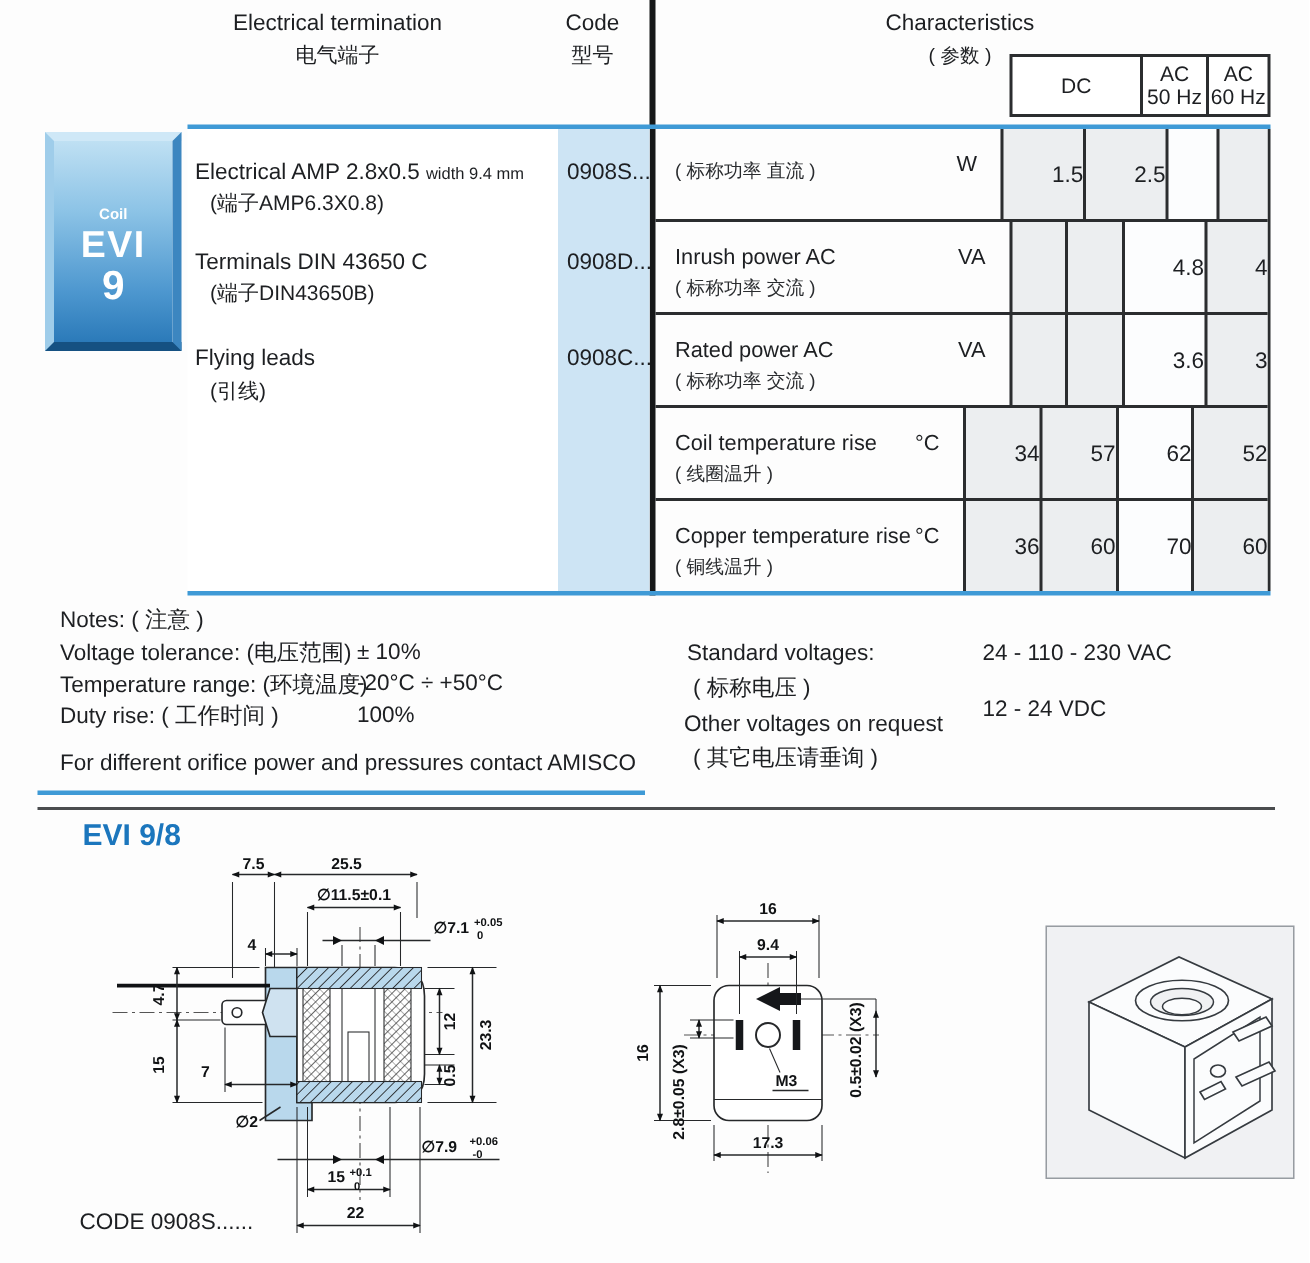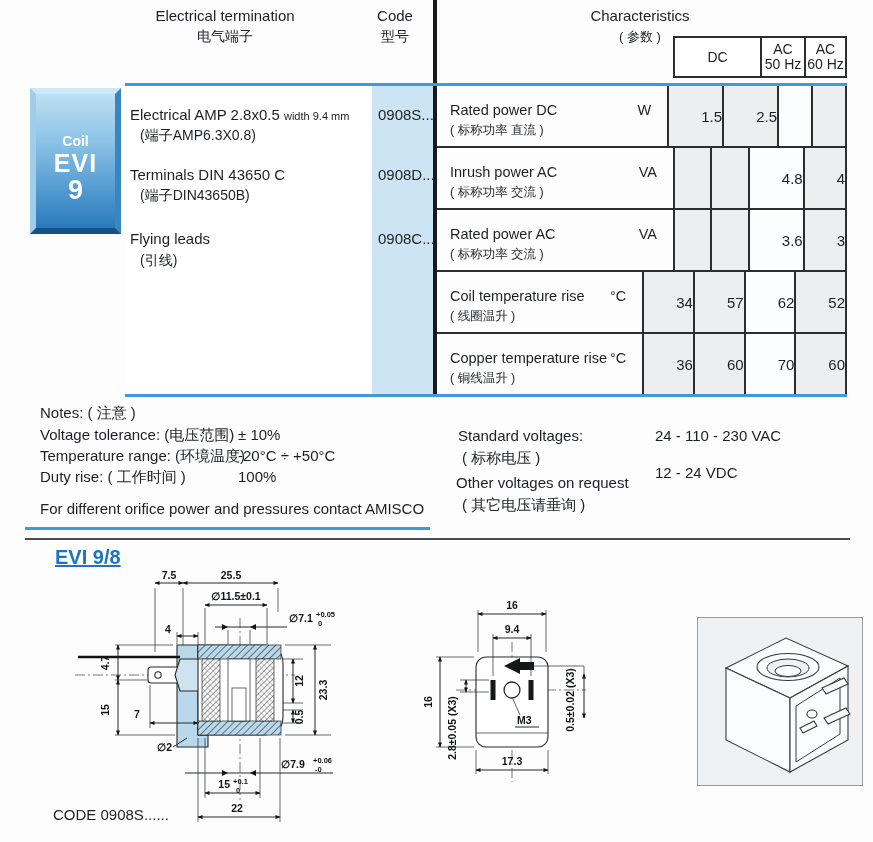--- a/index.html
+++ b/index.html
@@ -16,38 +16,38 @@
   .codecol{position:absolute;left:372px;top:86px;width:61px;height:308px;background:#cde4f4;}
   .term-en{position:absolute;font-size:15px;white-space:nowrap;}
   .term-note{font-size:11px;}
   .term-zh{position:absolute;font-size:14px;white-space:nowrap;}
   .codecell{position:absolute;left:378px;font-size:15px;}
   .badge{position:absolute;left:30px;top:88px;width:91px;height:146px;box-sizing:border-box;
          background:linear-gradient(180deg,#bfe0f3 0%,#8cc3e6 35%,#4d97cf 75%,#2b7ab9 100%);
          border-top:6px solid #cfe8f7;border-left:6px solid #9fcdea;border-right:6px solid #3c86c0;border-bottom:6px solid #155182;
          display:flex;flex-direction:column;align-items:center;justify-content:flex-end;padding-bottom:24px;
          color:#fff;font-weight:bold;text-align:center;}
-  .badge .b1{font-size:14px;margin-bottom:2px;}
+  .badge .b1{font-size:10px;margin-bottom:2px;}
   .badge .b2{font-size:25px;line-height:25px;letter-spacing:1px;}
   .badge .b3{font-size:27px;line-height:28px;}
   .ctable{position:absolute;left:437px;top:86px;width:410px;height:308px;display:flex;flex-direction:column;
           border-right:2px solid #2b2d2f;box-sizing:border-box;}
   .crow{flex:1;display:flex;border-bottom:2px solid #2b2d2f;}
   .crow:last-child{border-bottom:none;}
   .clabel{width:236px;position:relative;box-sizing:border-box;padding:16px 0 0 13px;}
   .cen{font-size:14.5px;white-space:nowrap;}
   .czh{font-size:12.5px;margin-top:4px;color:#2a2c2f;white-space:nowrap;}
   .cunit{position:absolute;right:16px;top:16px;font-size:14.5px;}
   .cval{flex:1;border-left:2px solid #2b2d2f;display:flex;align-items:center;justify-content:center;font-size:15px;padding-left:32px;}
   .bg1{background:#eceef0;}
   .bg2{background:#fcfdfe;}
   .note{position:absolute;font-size:15px;white-space:nowrap;}
   .noterow{position:absolute;font-size:15px;white-space:nowrap;width:430px;}
   .noteval{position:absolute;left:198px;}
-  .sectitle{position:absolute;left:55px;top:546px;font-size:20px;font-weight:bold;color:#1b76bd;text-decoration:underline;}
+  .sectitle{position:absolute;left:55px;top:546px;font-size:20px;font-weight:bold;color:#1b76bd;}
   .caption{position:absolute;left:53px;top:806px;font-size:15px;}
   .photo{position:absolute;left:697px;top:617px;width:166px;height:169px;background:#f0f1f3;border:1px solid #979ca1;box-sizing:border-box;}
   svg text{font-family:"Liberation Sans",sans-serif;font-size:10.5px;font-weight:bold;fill:#101214;}
   svg text.tol{font-size:7.5px;}
   .cl{stroke:#555;stroke-width:.8;stroke-dasharray:10 3 2 3;}
   .dim{stroke:#26282a;stroke-width:1;}
   .ext{stroke:#26282a;stroke-width:.7;}
   .part{fill:#fff;stroke:#26282a;stroke-width:1.1;}
   .bluepart{fill:#b9d8ec;stroke:#26282a;stroke-width:1.1;}
   .iso{fill:#fbfcfd;stroke:#363b40;stroke-width:1.1;}
@@ -111,21 +111,20 @@
 
   <div class="term-en" style="left:130px;top:230px;">
     <span>Flying leads</span>
   </div>
   <div class="term-zh" style="left:140px;top:252px;">(引线)</div>
   <div class="codecell" style="top:230px;">0908C...</div>
 
   <div class="ctable">
     <div class="crow">
       <div class="clabel">
-        <div class="cen">Rated power DC</div>
         <div class="czh">( 标称功率 直流 )</div>
         <div class="cunit">W</div>
       </div>
       <div class="cval bg1">1.5</div>
       <div class="cval bg1">2.5</div>
       <div class="cval bg2"></div>
       <div class="cval bg1"></div>
     </div>
     <div class="crow">
       <div class="clabel">

